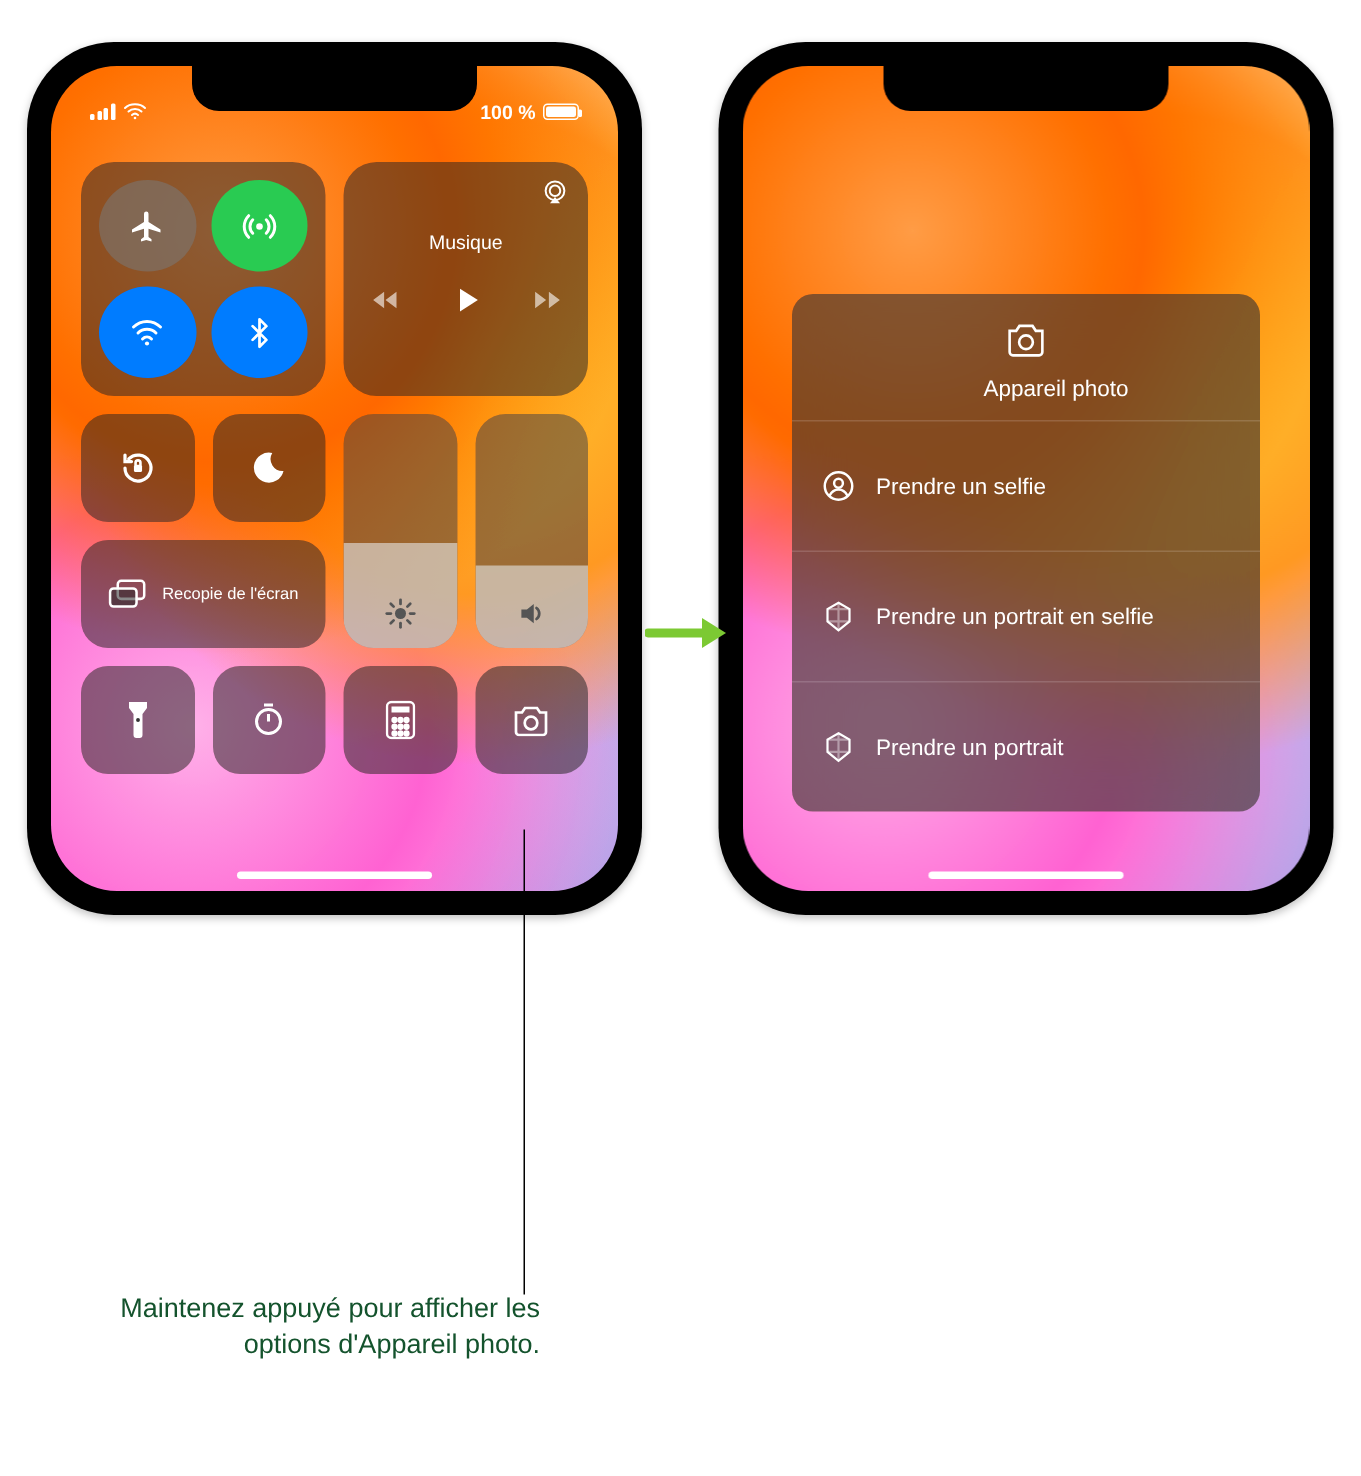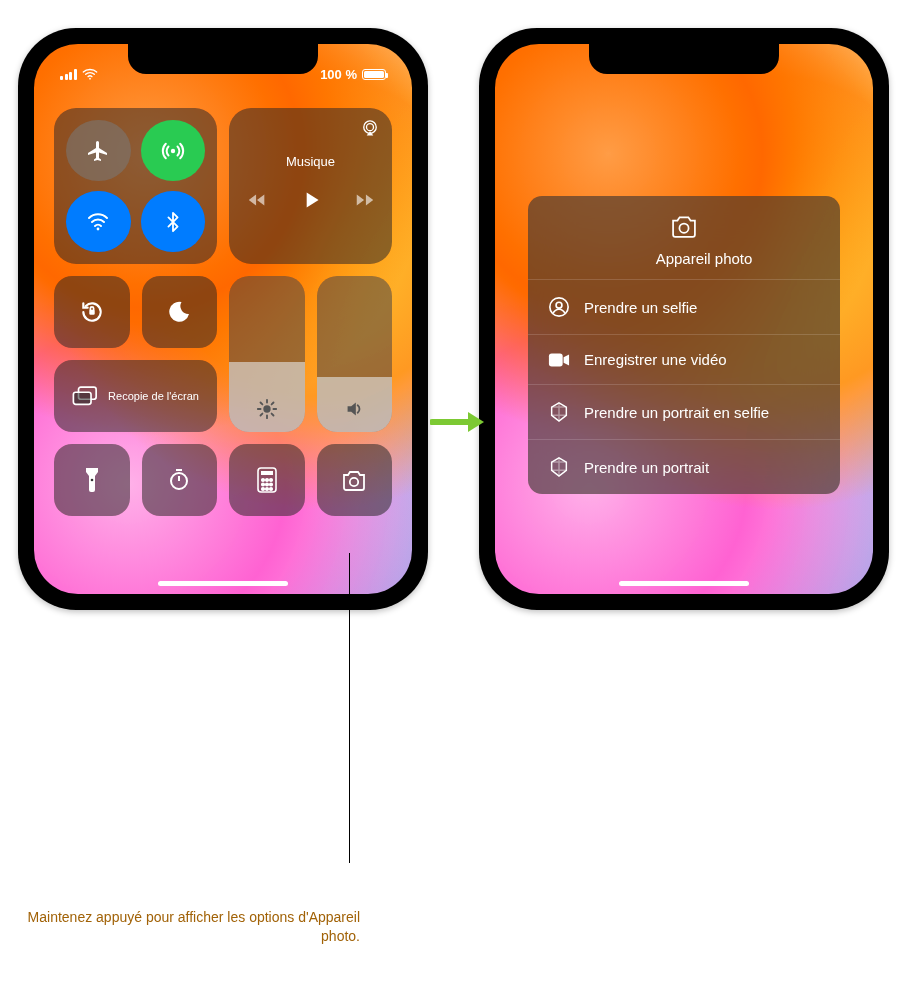--- a/index.html
+++ b/index.html
@@ -120,42 +120,41 @@
     color:#fff;
     overflow:hidden;
   }
   .popup-head{
     display:flex; flex-direction:column; align-items:center; gap:8px;
     padding:18px 0 12px;
   }
   .popup-head .t{font-size:15px;margin-left:40px;}
   .popup-row{
     display:flex; align-items:center; gap:14px;
-    padding:16px 20px;
+    padding:32px 20px;
     border-top:1px solid rgba(255,255,255,.15);
     font-size:15px;
   }
   .popup-row .ic{width:22px;display:flex;justify-content:center;}
   
   .arrow {
     position:absolute;
     left:430px; top:409px;
     width:56px; height:26px;
   }
   .arrow svg{width:56px;height:26px;display:block;}
   
   .callout{
     position:absolute;
     left:20px; top:860px;
     width:340px;
     text-align:right;
-    font-size:14px;
+    font-size:18px;
     line-height:1.35;
-    color:#a16207;
-    margin-top:48px;
+    color:#14532d;
   }
   .lead-line{
     position:absolute;
     width:1px; background:#000;
   }
 </style>
 </head>
 <body>
 
 <div class="stage">
@@ -363,29 +362,20 @@
             <svg width="22" height="22" viewBox="0 0 24 24" fill="none" stroke="#fff" stroke-width="1.8">
                 <circle cx="12" cy="12" r="10"></circle>
                 <circle cx="12" cy="10" r="3.2"></circle>
                 <path d="M5.5 19c1.5-3 4-4.5 6.5-4.5s5 1.5 6.5 4.5"></path>
               </svg>
           </span>
           <span>Prendre un selfie</span>
         </div>
         <div class="popup-row">
           <span class="ic">
-            <svg width="22" height="16" viewBox="0 0 24 16" fill="#fff">
-                <rect x="1" y="1" width="15" height="14" rx="3"></rect>
-                <path d="M17 5l6-3v12l-6-3z"></path>
-              </svg>
-          </span>
-          <span>Enregistrer une vidéo</span>
-        </div>
-        <div class="popup-row">
-          <span class="ic">
             <svg width="22" height="22" viewBox="0 0 24 24" fill="none" stroke="#fff" stroke-width="1.6">
                 <path d="M12 2l8 4.6v9L12 22l-8-6.4v-9L12 2z"></path>
                 <path d="M12 2v20M4 6.6l16 0M4 15.6l16 0" opacity=".4"></path>
               </svg>
           </span>
           <span>Prendre un portrait en selfie</span>
         </div>
         <div class="popup-row">
           <span class="ic">
             <svg width="22" height="22" viewBox="0 0 24 24" fill="none" stroke="#fff" stroke-width="1.6">

